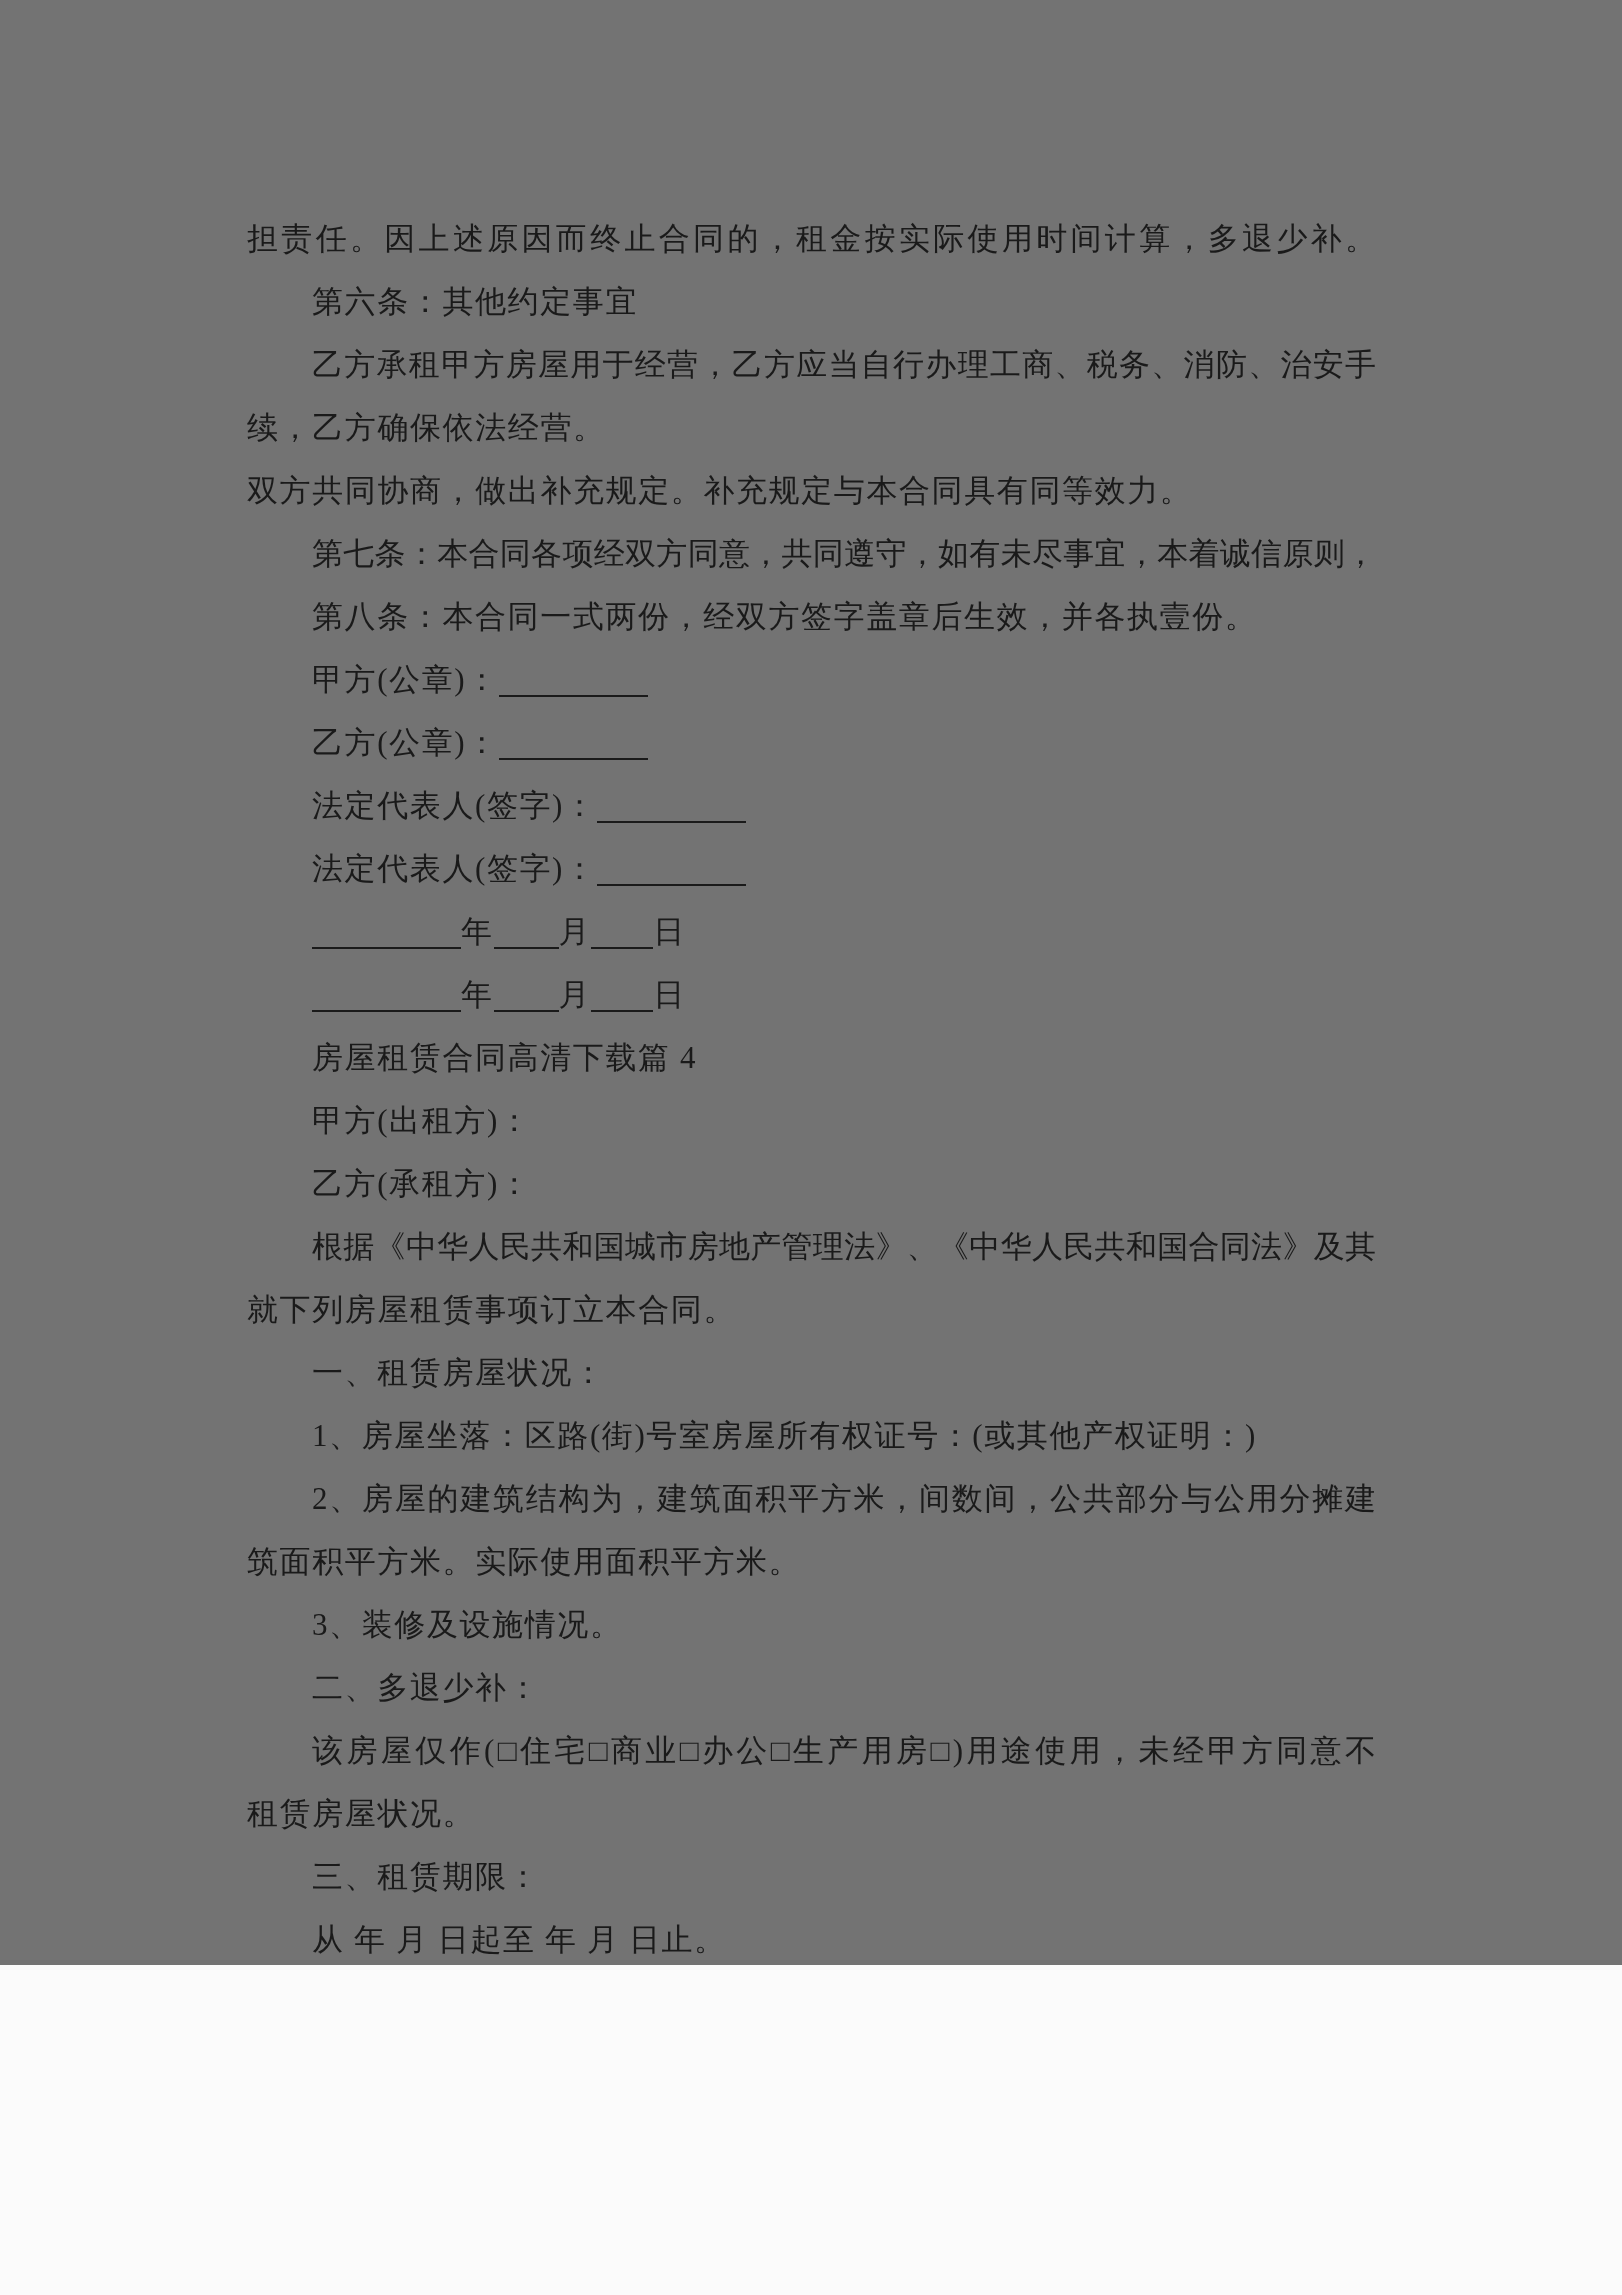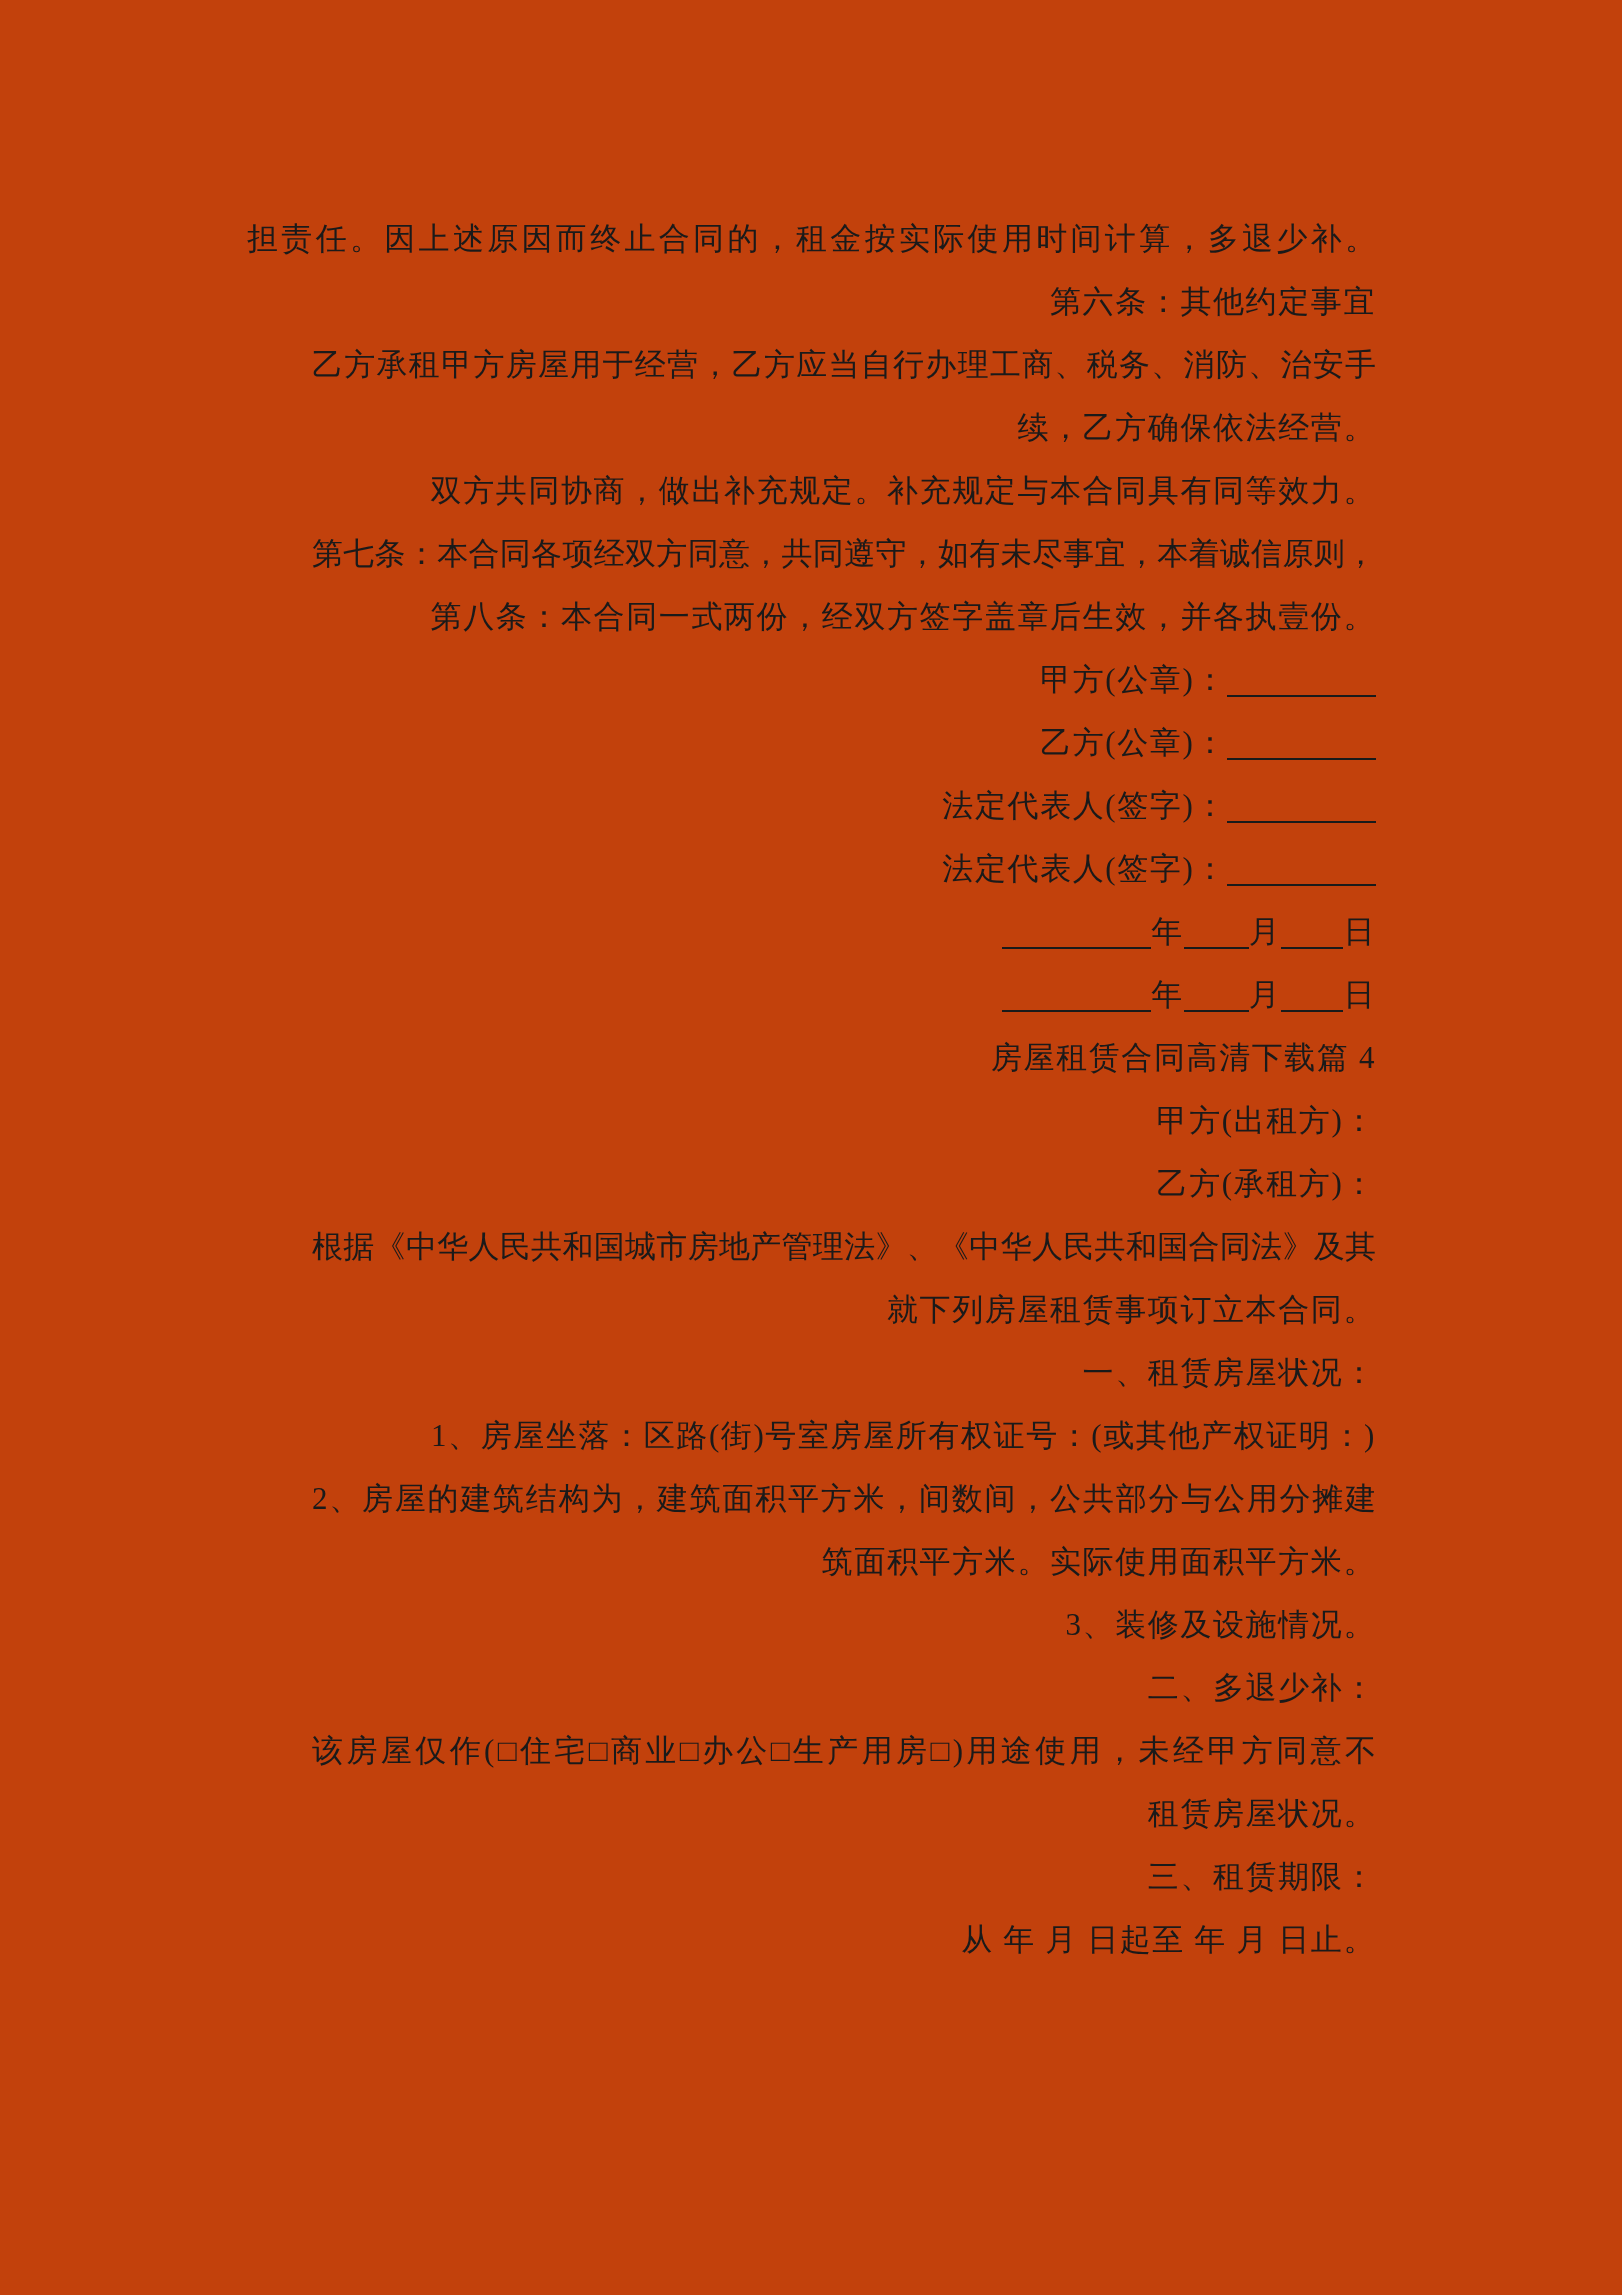--- a/index.html
+++ b/index.html
@@ -3,39 +3,39 @@
 <meta charset="utf-8">
 <style>
   html, body {
     margin: 0;
     padding: 0;
     background: #fbfbfb;
   }
   .page {
     position: relative;
     width: 1623px;
-    height: 2295px;
-    background: #c2410c;
+    height: 1965px;
+    background: #737373;
     overflow: hidden;
     font-family: "Liberation Serif", "DejaVu Serif", serif;
     color: #1a1a1a;
   }
   .content {
     position: absolute;
     top: 207px;
     left: 247px;
     width: 1129px;
   }
   .line {
     height: 63px;
     line-height: 63px;
     font-size: 31px;
     letter-spacing: 1.6px;
     white-space: nowrap;
-    text-align: right;
+    text-align: left;
   }
   .ind { text-indent: 65px; }
   .j {
     letter-spacing: 0;
     text-align: justify;
     text-align-last: justify;
   }
   .bl {
     display: inline-block;
     border-bottom: 2.6px solid #1a1a1a;

